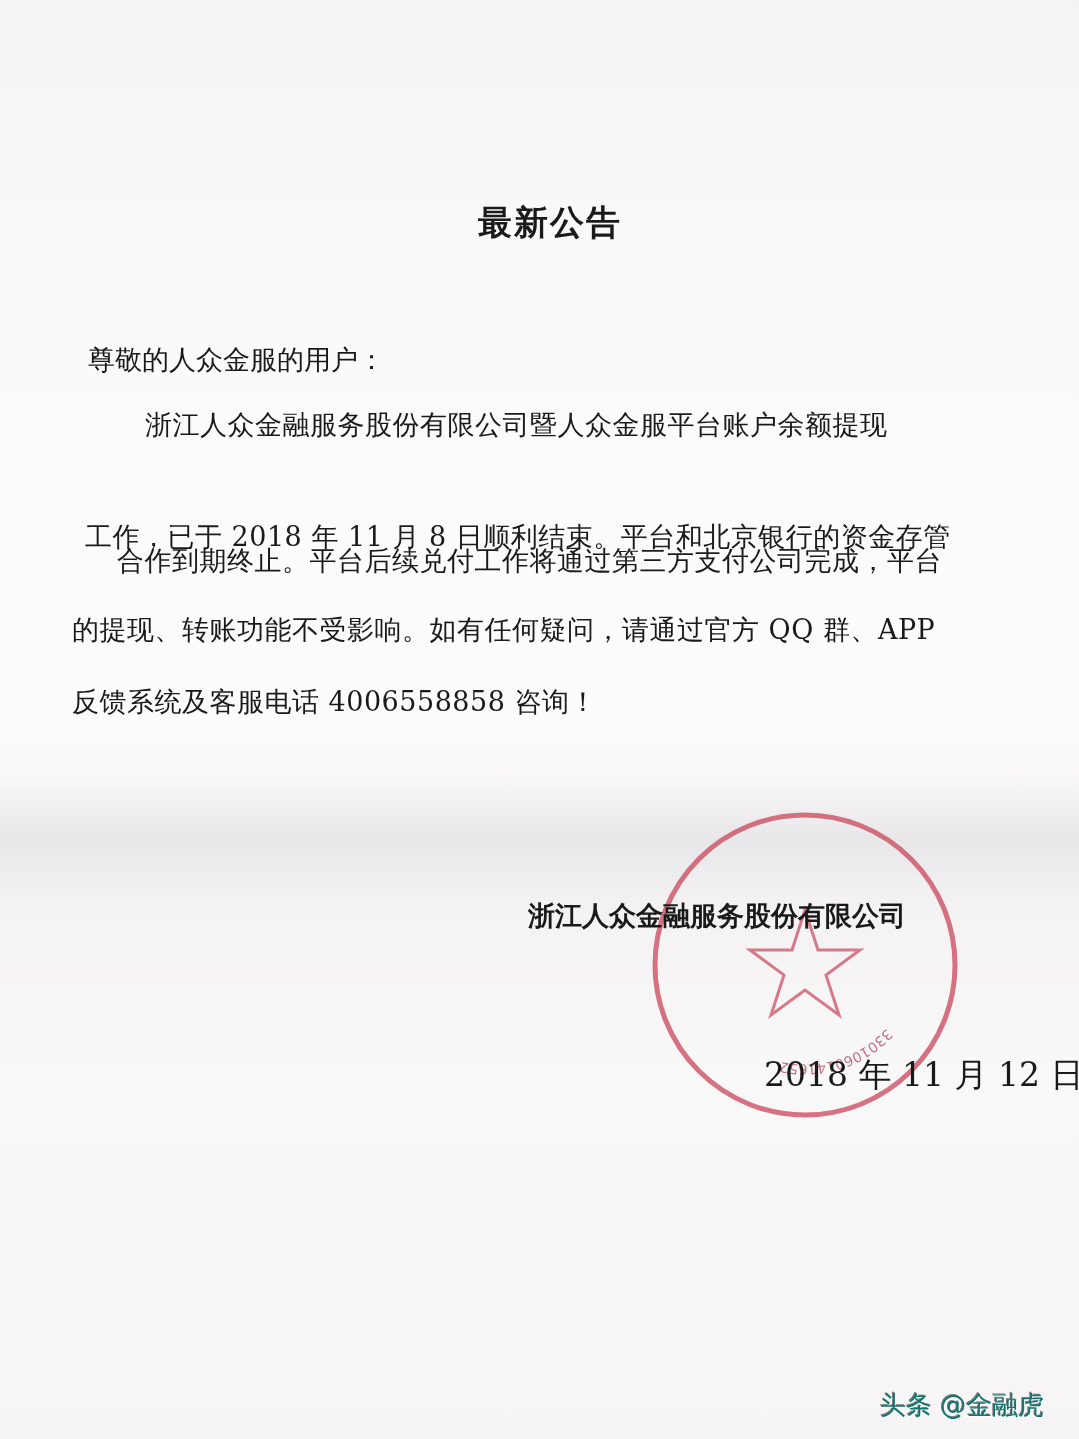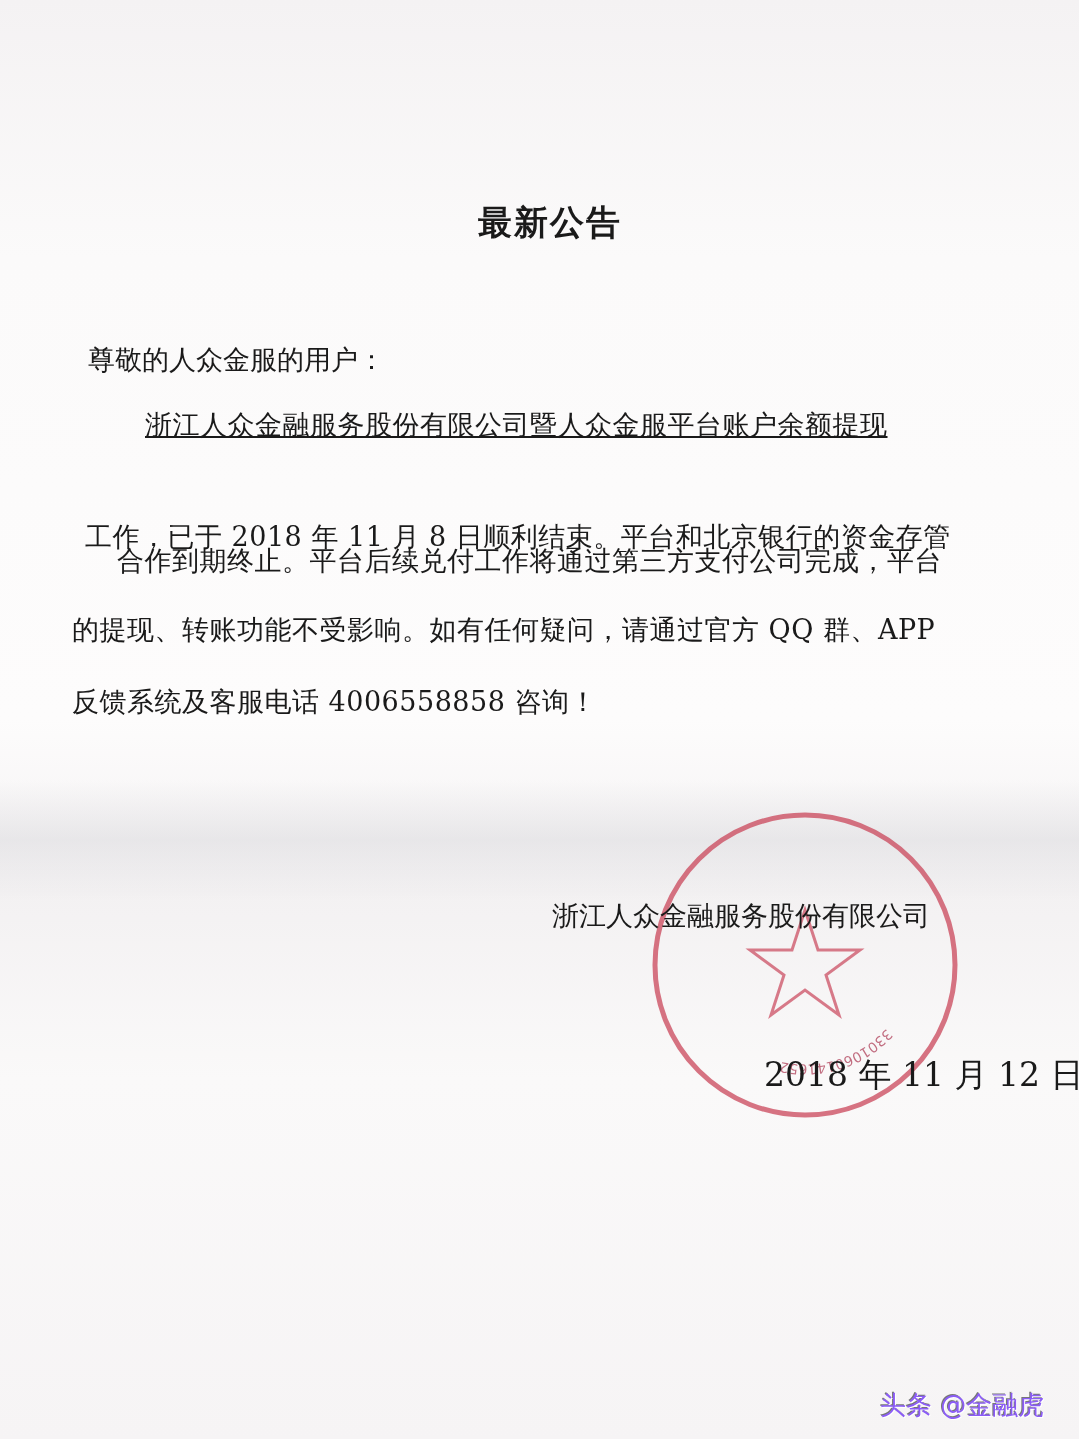--- a/index.html
+++ b/index.html
@@ -12,31 +12,31 @@
   .shadow-band {
     position: absolute; left: 0; top: 780px; width: 1079px; height: 120px;
     background: linear-gradient(180deg, rgba(200,200,205,0) 0%, rgba(205,205,210,0.35) 50%, rgba(200,200,205,0) 100%);
   }
   .title {
     position: absolute; left: 0; width: 1100px; top: 200px; text-align: center;
     font-family: "DejaVu Sans", sans-serif; font-weight: bold; font-size: 34px; letter-spacing: 2px;
   }
   .greeting { position: absolute; left: 88px; top: 342px; font-size: 27px; }
   .para-line { position: absolute; font-size: 27px; white-space: nowrap; letter-spacing: 0.5px; }
-  .l1 { left: 145px; top: 407px; text-decoration: underline; }
+  .l1 { left: 145px; top: 407px; }
   .l2 { left: 85px; top: 475px; margin-top: 44px; }
   .l3 { left: 85px; top: 543px; margin-left: 32px; }
   .l4 { left: 72px; top: 612px; }
   .l5 { left: 72px; top: 684px; }
-  .signer { position: absolute; left: 552px; top: 898px; font-size: 27px; white-space: nowrap; }
+  .signer { position: absolute; left: 528px; top: 898px; font-size: 27px; white-space: nowrap; font-weight: bold; }
   .date { position: absolute; left: 764px; top: 1053px; font-size: 33px; white-space: nowrap; }
   .seal { position: absolute; left: 640px; top: 800px; width: 330px; height: 330px; }
   .watermark {
     position: absolute; left: 880px; top: 1388px; font-family: "DejaVu Sans", sans-serif;
-    font-size: 26px; color: #8b5cf6; text-shadow: 1px 1px 0 #fff, -1px -1px 0 #777;
+    font-size: 26px; color: #0f766e; text-shadow: 1px 1px 0 #fff, -1px -1px 0 #777;
   }
 </style>
 </head>
 <body>
 
 <div class="shadow-band"></div>
 
 <div class="title">最新公告</div>
 <div class="greeting">尊敬的人众金服的用户：</div>
 

